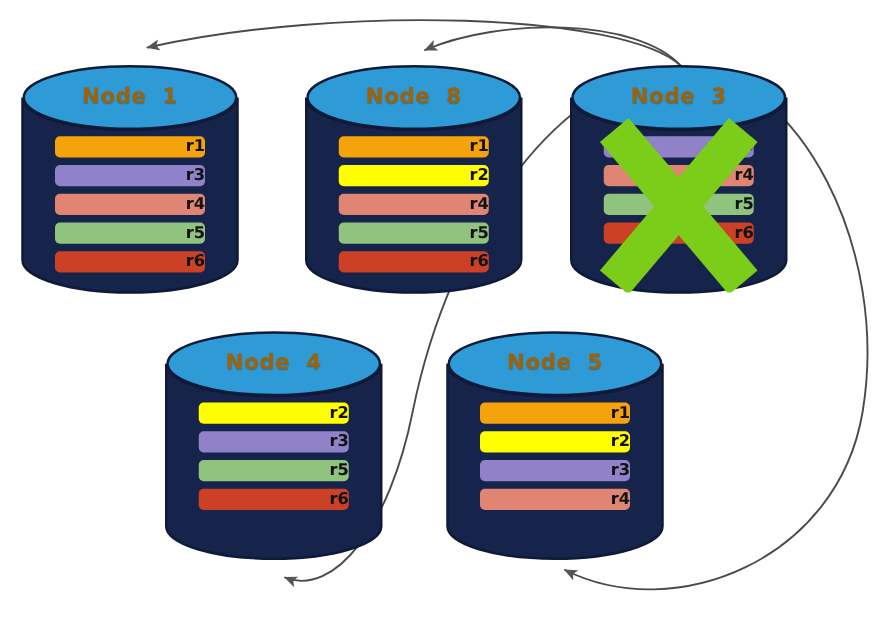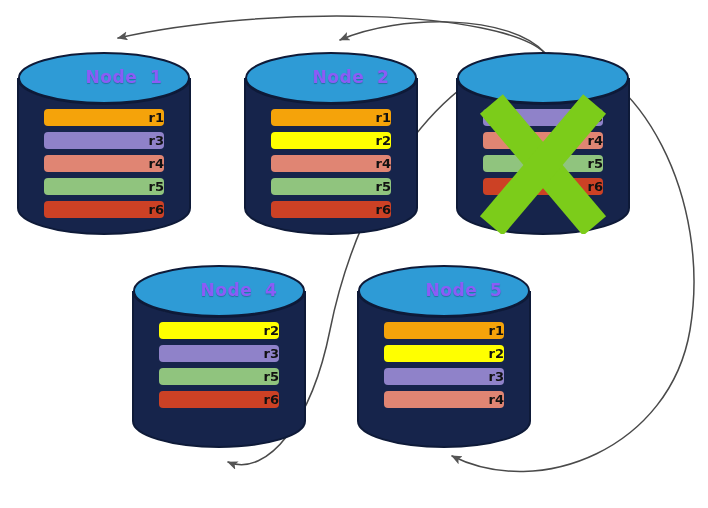--- a/index.html
+++ b/index.html
@@ -35,28 +35,27 @@
   .node-svg {
     position: absolute;
     left: 0; top: 0;
     overflow: visible;
   }
   .node-title {
     position: absolute;
     left: 0;
     width: 100%;
     text-align: center;
-    color: #8b5cf6;
+    color: #a16207;
     font-weight: bold;
     font-size: 17px;
     letter-spacing: 0.5px;
     z-index: 3;
     text-shadow: 0 1px 1px rgba(0,0,0,0.25);
     white-space: pre;
-    padding-left: 20px;
   }
   .rec {
     position: absolute;
     height: 17px;
     border-radius: 4px;
     z-index: 3;
     color: #111111;
     font-weight: bold;
     font-size: 13px;
     text-align: right;
@@ -99,32 +98,33 @@
         <div class="rec" style="left: 26px; top: 80px; width: 120px; background: rgb(143, 130, 201);">r3</div>
         <div class="rec" style="left: 26px; top: 103px; width: 120px; background: rgb(224, 133, 115);">r4</div>
         <div class="rec" style="left: 26px; top: 126px; width: 120px; background: rgb(144, 196, 126);">r5</div>
         <div class="rec" style="left: 26px; top: 149px; width: 120px; background: rgb(204, 65, 37);">r6</div>
       </div>
       <div class="node" style="left: 245px; top: 52px; width: 172px; height: 182px;">
         <svg class="node-svg" width="172" height="182" viewBox="0 0 172 182">
           <path d="M 0,26 L 0,156 A 86,26 0 0 0 172,156 L 172,26 A 86,26 0 0 1 0,26 Z" fill="#16244B" stroke="#0E1A38" stroke-width="2"></path>
           <ellipse cx="86" cy="26" rx="85" ry="25" fill="#2E9BD6" stroke="#0E1A38" stroke-width="2"></ellipse>
         </svg>
-        <div class="node-title" style="top: 15px;">Node  2</div>
+        <div class="node-title" style="top: 15px;">Node  8</div>
         <div class="rec" style="left: 26px; top: 57px; width: 120px; background: rgb(245, 163, 10);">r1</div>
         <div class="rec" style="left: 26px; top: 80px; width: 120px; background: rgb(255, 255, 0);">r2</div>
         <div class="rec" style="left: 26px; top: 103px; width: 120px; background: rgb(224, 133, 115);">r4</div>
         <div class="rec" style="left: 26px; top: 126px; width: 120px; background: rgb(144, 196, 126);">r5</div>
         <div class="rec" style="left: 26px; top: 149px; width: 120px; background: rgb(204, 65, 37);">r6</div>
       </div>
       <div class="node" style="left: 457px; top: 52px; width: 172px; height: 182px;">
         <svg class="node-svg" width="172" height="182" viewBox="0 0 172 182">
           <path d="M 0,26 L 0,156 A 86,26 0 0 0 172,156 L 172,26 A 86,26 0 0 1 0,26 Z" fill="#16244B" stroke="#0E1A38" stroke-width="2"></path>
           <ellipse cx="86" cy="26" rx="85" ry="25" fill="#2E9BD6" stroke="#0E1A38" stroke-width="2"></ellipse>
         </svg>
+        <div class="node-title" style="top: 15px;">Node  3</div>
         <div class="rec" style="left: 26px; top: 57px; width: 120px; background: rgb(143, 130, 201);">r3</div>
         <div class="rec" style="left: 26px; top: 80px; width: 120px; background: rgb(224, 133, 115);">r4</div>
         <div class="rec" style="left: 26px; top: 103px; width: 120px; background: rgb(144, 196, 126);">r5</div>
         <div class="rec" style="left: 26px; top: 126px; width: 120px; background: rgb(204, 65, 37);">r6</div>
         <svg class="xmark" width="172" height="182" viewBox="0 0 172 182">
           <g stroke="#7CCC1A" stroke-width="30" stroke-linecap="butt">
             <line x1="34.4" y1="52" x2="137.6" y2="174"></line>
             <line x1="137.6" y1="52" x2="34.4" y2="174"></line>
           </g>
         </svg>

